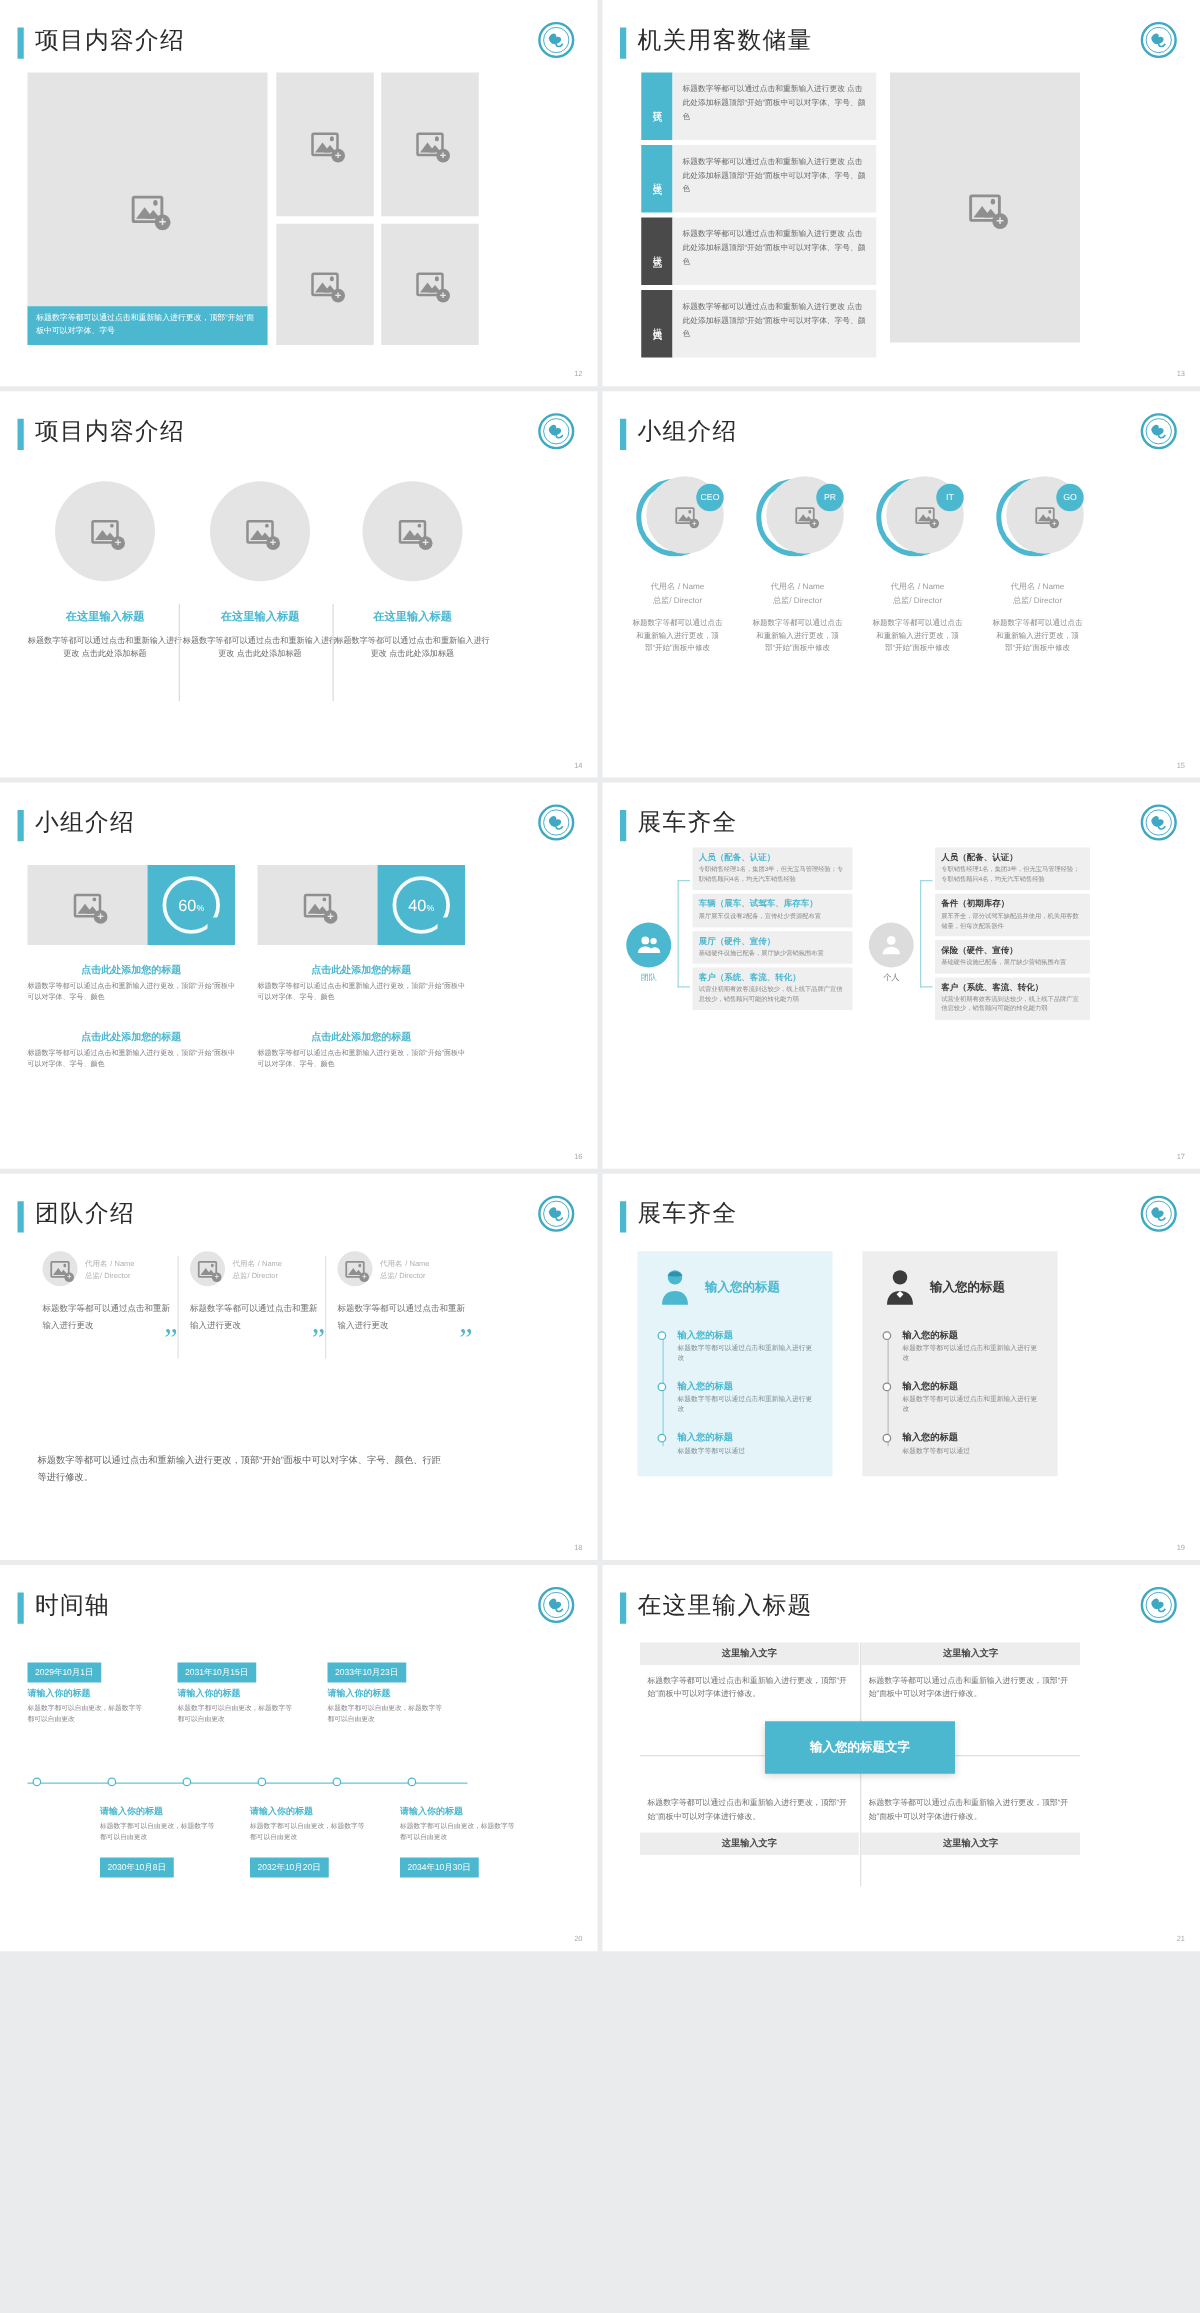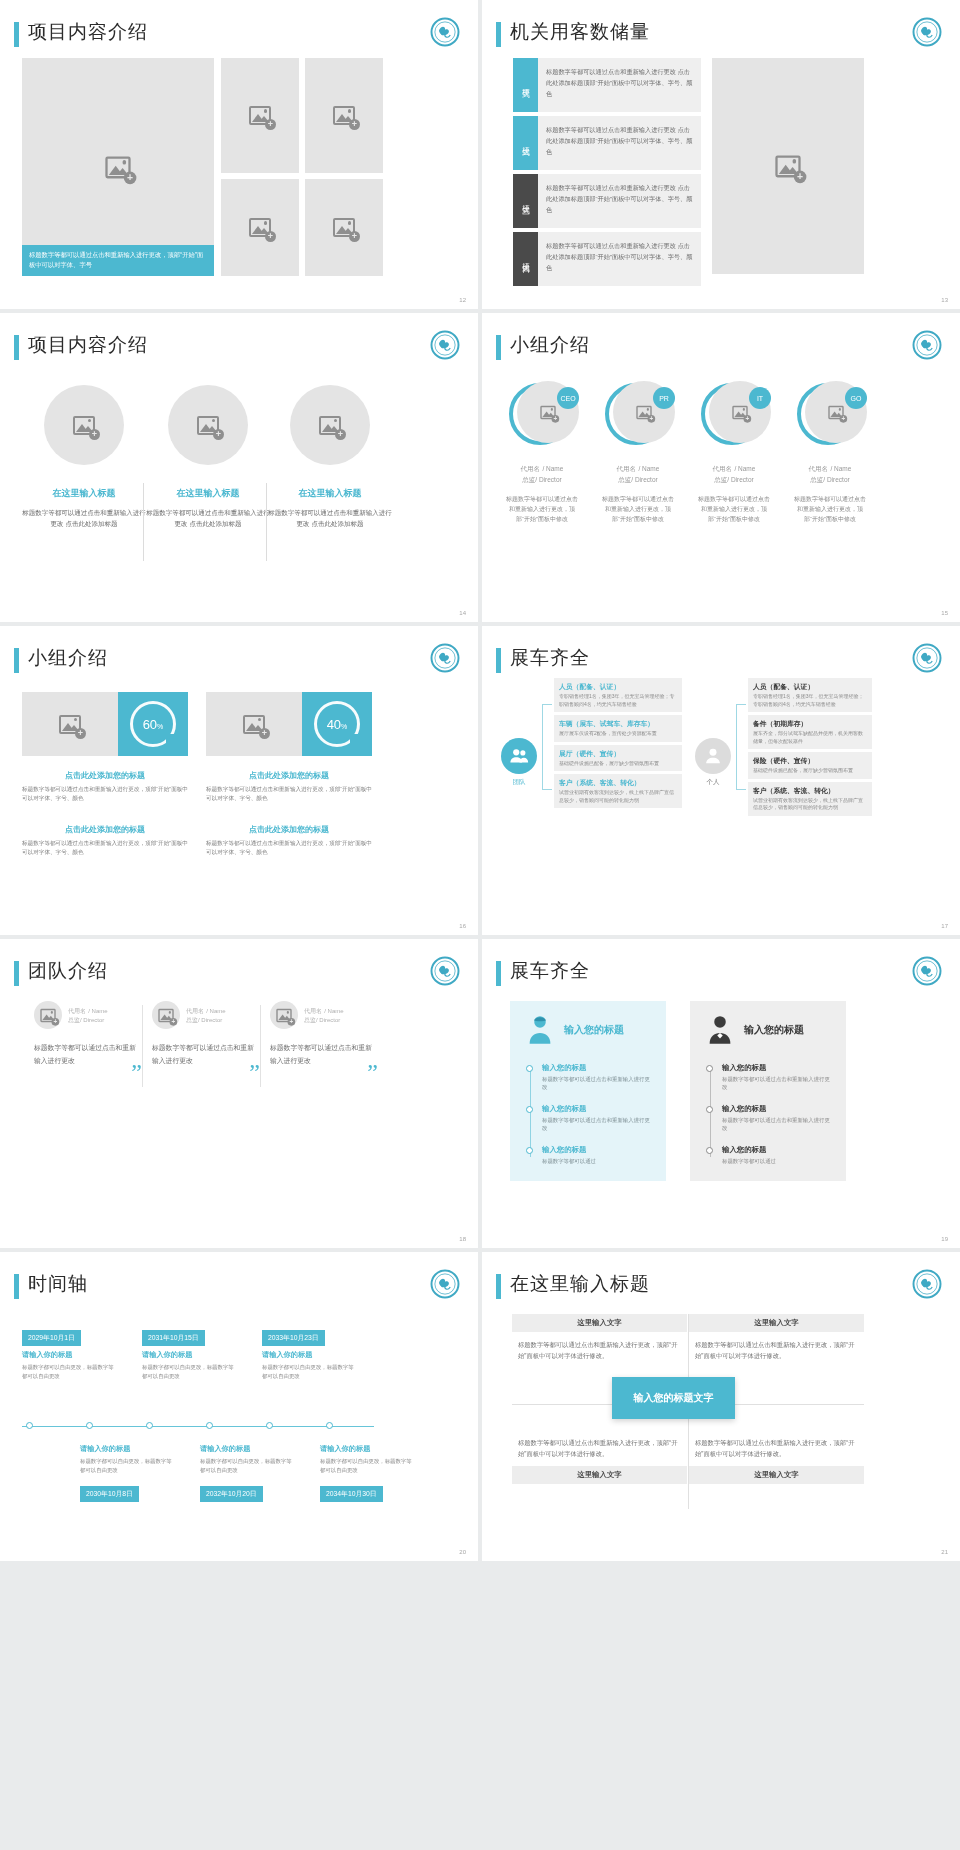--- a/index.html
+++ b/index.html
@@ -129,21 +129,21 @@
   .s20 .node { position:absolute; width:7px;height:7px;border-radius:50%;background:#fff;border:1.5px solid #4cb8d0; top:170px;}
   .s20 .date { position:absolute; background:#4cb8d0; color:#fff; font-size:6.8px; padding:3px 6px; white-space:nowrap;}
   .s20 .tbox { position:absolute; width:92px;}
   .s20 .tbox h6 { font-size:7.2px; color:#4cb8d0; font-weight:bold; }
   .s20 .tbox p { font-size:5.4px; line-height:8.5px; color:#8a8a8a; margin-top:3px;}
 
   
   .s21 .q { position:absolute; width:175px; }
   .s21 .qh { background:#ededed; text-align:center; font-size:7.4px; color:#4a4a4a; padding:4px 0; font-weight:bold;}
   .s21 .qb { font-size:6.3px; line-height:11px; color:#6f6f6f; padding:7px 6px;}
-  .s21 .center { position:absolute; left:130px; top:125px; width:123px; height:42px; background:#4cb8d0; color:#fff;
+  .s21 .center { position:absolute; left:130px; top:125px; width:152px; height:42px; background:#4cb8d0; color:#fff;
       display:flex;align-items:center;justify-content:center; font-size:10px; font-weight:bold;
       box-shadow:0 2px 6px rgba(0,0,0,.18);}
   .s21 .vl { position:absolute; left:206px; top:62px; width:1px; height:195px; background:#e0e0e0;}
   .s21 .hl { position:absolute; left:30px; top:152px; width:352px; height:1px; background:#e0e0e0;}
 </style>
 </head>
 <body>
 
 <div class="grid">
 
@@ -592,20 +592,21 @@
           <div class="rl"><span>总监</span><span>/ Director</span></div>
         </div>
       </div>
       <div class="bd" style="position:relative">
         <span>标题数字等都可以通过点击和重新输入进行更改</span>
         <span class="qt">”</span>
       </div>
     </div>
     <div class="vd" style="left:142px"></div>
     <div class="vd" style="left:260px"></div>
+    <div class="foot">标题数字等都可以通过点击和重新输入进行更改，顶部“开始”面板中可以对字体、字号、颜色、行距等进行修改。</div>
     <div class="pgnum">18</div>
   </div>
 
   <div class="slide s19">
     <div class="accentbar"></div>
     <div class="stitle">展车齐全</div>
     <div class="logo">
       <svg viewBox="0 0 40 40" width="30" height="30">
           <circle cx="20" cy="20" r="18" fill="none" stroke="#3fa9c4" stroke-width="2.6"></circle>
           <circle cx="20" cy="20" r="13.5" fill="none" stroke="#3fa9c4" stroke-width="1"></circle>

